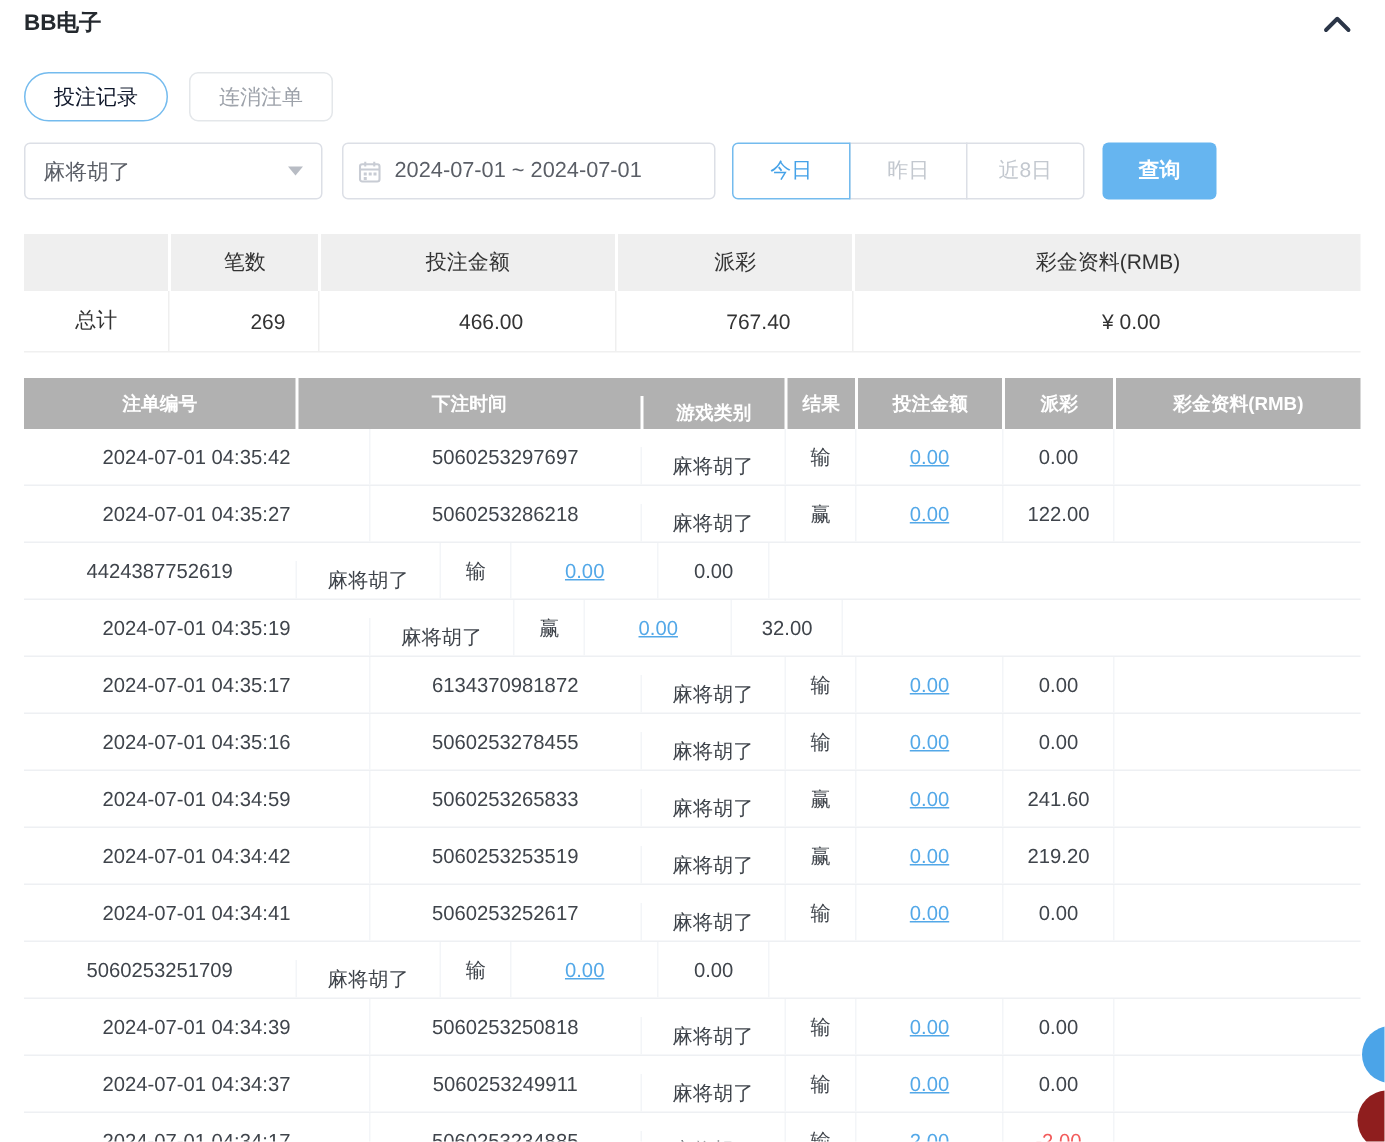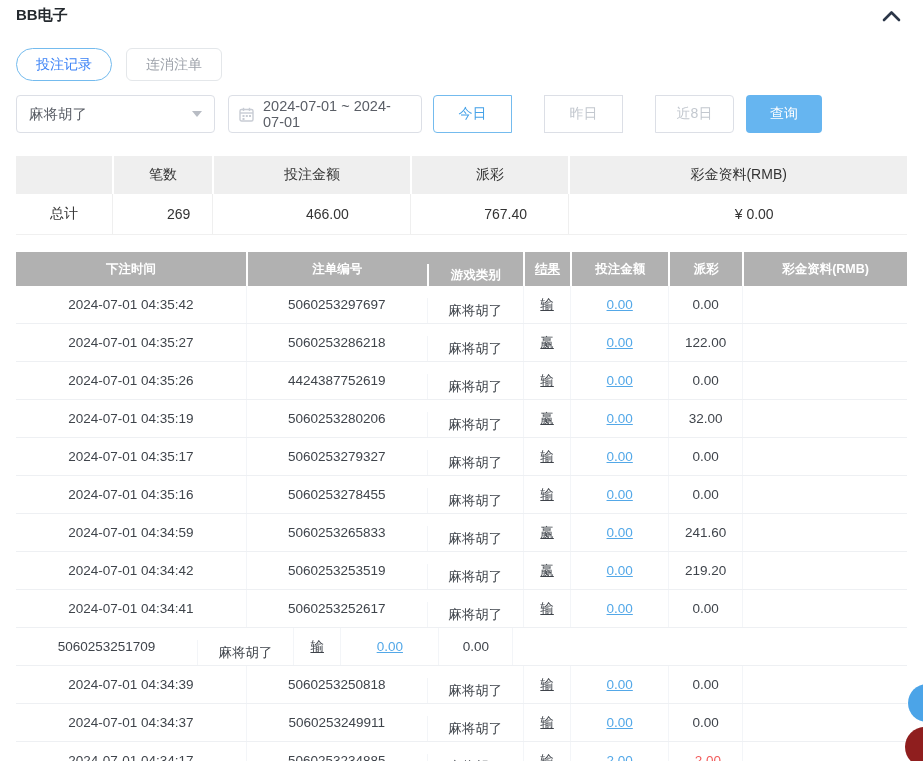--- a/index.html
+++ b/index.html
@@ -10,62 +10,62 @@
   }
 
   
   .panel-header { display:flex; justify-content:space-between; align-items:center; padding:6px 20px 0 16px; }
   .panel-title { font-size:15px; font-weight:bold; color:#24292e;text-align:right; }
   .collapse-btn { background:none; border:none; cursor:pointer; line-height:0; padding:2px; }
 
   
   .tabs-row { margin:23px 16px 0; display:flex; gap:14px; }
   .tab-btn { height:33px; padding:0 19px; background:#fff; font-size:14px; cursor:pointer; }
-  .tab-btn.active { border:1px solid #74bbee; border-radius:17px; color:#3b82f6; }
+  .tab-btn.active { border:1px solid #74bbee; border-radius:17px; color:#0f172a; }
   .tab-btn.inactive { border:1px solid #e4e7ea; border-radius:6px; color:#9da2aa; }
 
   
   .filters-row { margin:14px 16px 0; display:flex; align-items:center; }
   .game-select { width:199px; height:38px; border:1px solid #dcdfe6; border-radius:4px;
     display:flex; align-items:center; justify-content:space-between; padding:0 12px;
     font-size:14.5px; color:#5a5e66; background:#fff; cursor:pointer; margin-right:13px; }
   .caret-down { width:0; height:0; border-left:5px solid transparent; border-right:5px solid transparent;
     border-top:6px solid #b8bcc4; }
-  .date-input { width:194px; height:38px; border:1px solid #dcdfe6; border-radius:4px;
+  .date-input { width:249px; height:38px; border:1px solid #dcdfe6; border-radius:4px;
     display:flex; align-items:center; padding:0 10px; gap:9px; font-size:14.5px; color:#5a5e66;
     background:#fff; cursor:pointer; margin-right:11px; }
   .cal-icon { line-height:0; }
-  .btn-group { display:flex; margin-right:12px;gap:33px; }
+  .btn-group { display:flex; margin-right:12px; }
   .seg-btn { width:79px; height:38px; border:1px solid #dcdfe6; background:#fff;
     font-size:14px; color:#c3c8cf; margin-left:-1px; cursor:pointer; }
   .seg-btn:first-child { border-radius:4px 0 0 4px; margin-left:0; }
   .seg-btn:last-child { border-radius:0 4px 4px 0; }
   .seg-btn.active { border:1px solid #74bbee; color:#45a2e8; position:relative; z-index:1; }
   .search-btn { width:76px; height:38px; background:#66b5f0; border:none; border-radius:4px;
-    color:#fff; font-size:14px; cursor:pointer; }
+    color:#fff; font-size:14px; cursor:pointer;font-weight:bold; }
 
   
   .summary-table { margin:23px 16px 0;text-align:right; }
   .sum-head { display:flex; height:38px; background:#efefef; }
   .sum-body { display:flex; height:41px; background:#fff; border-bottom:1px solid #f0f0f0; }
   .sum-cell { display:flex; align-items:center; justify-content:center; font-size:14px; color:#333; }
   .sum-head .sum-cell + .sum-cell { border-left:2px solid #fff; }
   .sum-body .sum-cell + .sum-cell { border-left:1px solid #efefef;padding-left:32px; }
   .s1{width:10.8%;} .s2{width:11.2%;} .s3{width:22.2%;} .s4{width:17.8%;} .s5{width:38%;}
 
   
   .records-table { margin:17px 16px 0; }
   .rec-head { display:flex; height:34px; background:#b1b1b1; }
   .rec-hcell { display:flex; align-items:center; justify-content:center;
     color:#fff; font-weight:bold; font-size:12.5px; }
   .rec-hcell + .rec-hcell { border-left:2px solid #fff; }
   .rec-row { display:flex; height:38px; background:#fff; border-bottom:1px solid #eef0f3; }
   .rec-cell { display:flex; align-items:center; justify-content:center; font-size:13.5px; color:#3f444b; }
   .rec-cell + .rec-cell { border-left:1px solid #f3f5f8; }
-  .c1{width:25.8%;} .c2{width:20.3%;} .c3{width:10.8%;margin-top:12px;} .c4{width:5.3%;text-decoration:underline;}
+  .c1{width:25.8%;} .c2{width:20.3%;} .c3{width:10.8%;margin-top:12px;} .c4{width:5.3%;}
   .c5{width:11%;} .c6{width:8.3%;} .c7{width:18.5%;}
   .bet-link { color:#53a8e8; text-decoration:underline; cursor:pointer; }
   .neg { color:#f25c5c; }
 
   
   .float-btn { position:absolute; border-radius:50%; border:none; cursor:pointer; }
   .float-blue { width:38px; height:38px; left:908px; top:684px; background:#4ba4e8; }
   .float-red  { width:40px; height:40px; left:905px; top:727px; background:#8f1e1e; }
 </style>
 </head>
@@ -127,22 +127,22 @@
     <div class="sum-cell s1">总计</div>
     <div class="sum-cell s2">269</div>
     <div class="sum-cell s3">466.00</div>
     <div class="sum-cell s4">767.40</div>
     <div class="sum-cell s5">¥ 0.00</div>
   </div>
 </div>
 
 <div class="records-table">
   <div class="rec-head">
+    <div class="rec-hcell c2">注单编号</div>
     <div class="rec-hcell c1">下注时间</div>
-    <div class="rec-hcell c2">注单编号</div>
     <div class="rec-hcell c3">游戏类别</div>
     <div class="rec-hcell c4">结果</div>
     <div class="rec-hcell c5">投注金额</div>
     <div class="rec-hcell c6">派彩</div>
     <div class="rec-hcell c7">彩金资料(RMB)</div>
   </div>
   <div id="records-body">
       <div class="rec-row">
     <div class="rec-cell c1">2024-07-01 04:35:42</div>
     <div class="rec-cell c2">5060253297697</div>
@@ -159,44 +159,42 @@
     <div class="rec-cell c2">5060253286218</div>
     <div class="rec-cell c3">麻将胡了</div>
     <div class="rec-cell c4">赢</div>
     <div class="rec-cell c5">
           <span class="bet-link">0.00</span>
         </div>
     <div class="rec-cell c6">122.00</div>
     <div class="rec-cell c7"></div>
   </div>
       <div class="rec-row">
-    <div class="rec-cell c1">2024-07-01 04:35:26</div>
     <div class="rec-cell c2">4424387752619</div>
     <div class="rec-cell c3">麻将胡了</div>
     <div class="rec-cell c4">输</div>
     <div class="rec-cell c5">
           <span class="bet-link">0.00</span>
         </div>
     <div class="rec-cell c6">0.00</div>
     <div class="rec-cell c7"></div>
   </div>
       <div class="rec-row">
     <div class="rec-cell c1">2024-07-01 04:35:19</div>
-    <div class="rec-cell c2">5060253280206</div>
     <div class="rec-cell c3">麻将胡了</div>
     <div class="rec-cell c4">赢</div>
     <div class="rec-cell c5">
           <span class="bet-link">0.00</span>
         </div>
     <div class="rec-cell c6">32.00</div>
     <div class="rec-cell c7"></div>
   </div>
       <div class="rec-row">
     <div class="rec-cell c1">2024-07-01 04:35:17</div>
-    <div class="rec-cell c2">5060253279327</div>
+    <div class="rec-cell c2">6134370981872</div>
     <div class="rec-cell c3">麻将胡了</div>
     <div class="rec-cell c4">输</div>
     <div class="rec-cell c5">
           <span class="bet-link">0.00</span>
         </div>
     <div class="rec-cell c6">0.00</div>
     <div class="rec-cell c7"></div>
   </div>
       <div class="rec-row">
     <div class="rec-cell c1">2024-07-01 04:35:16</div>

